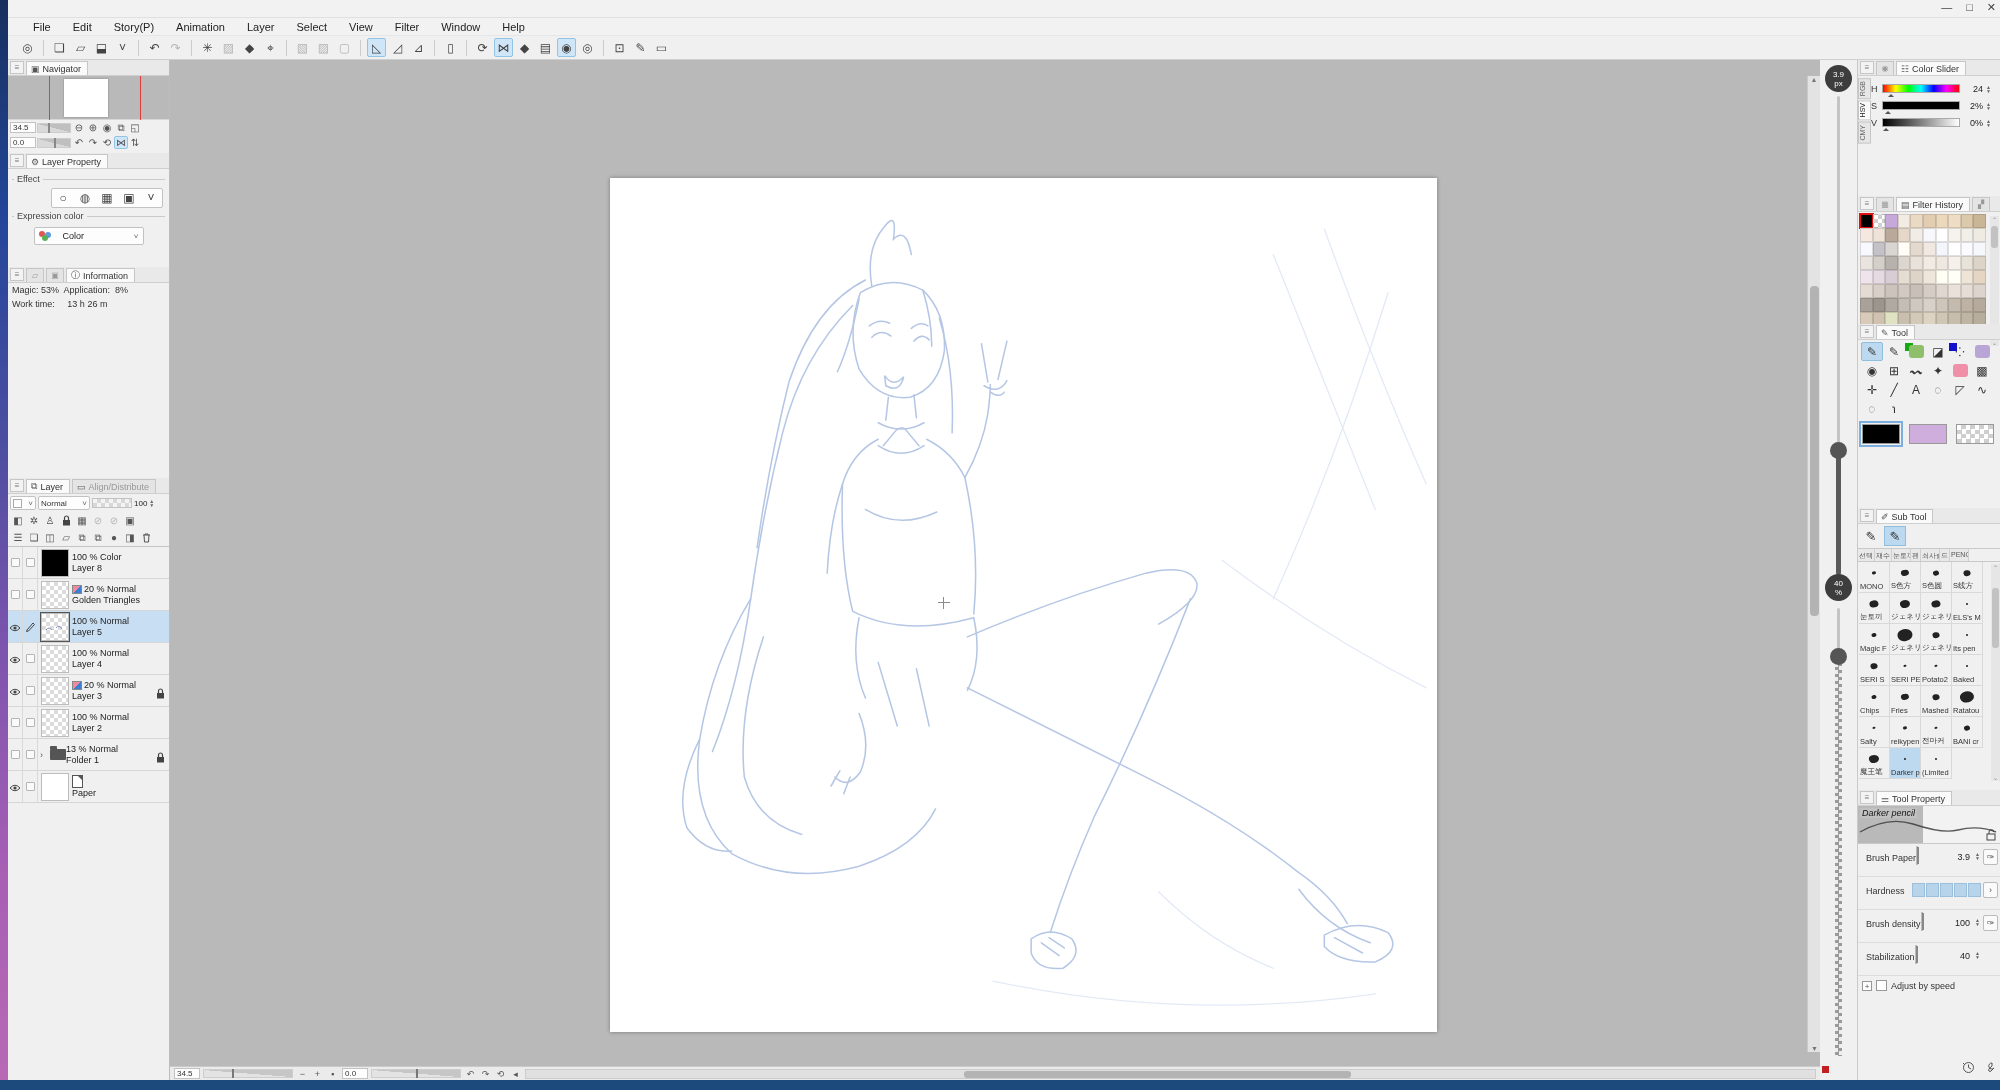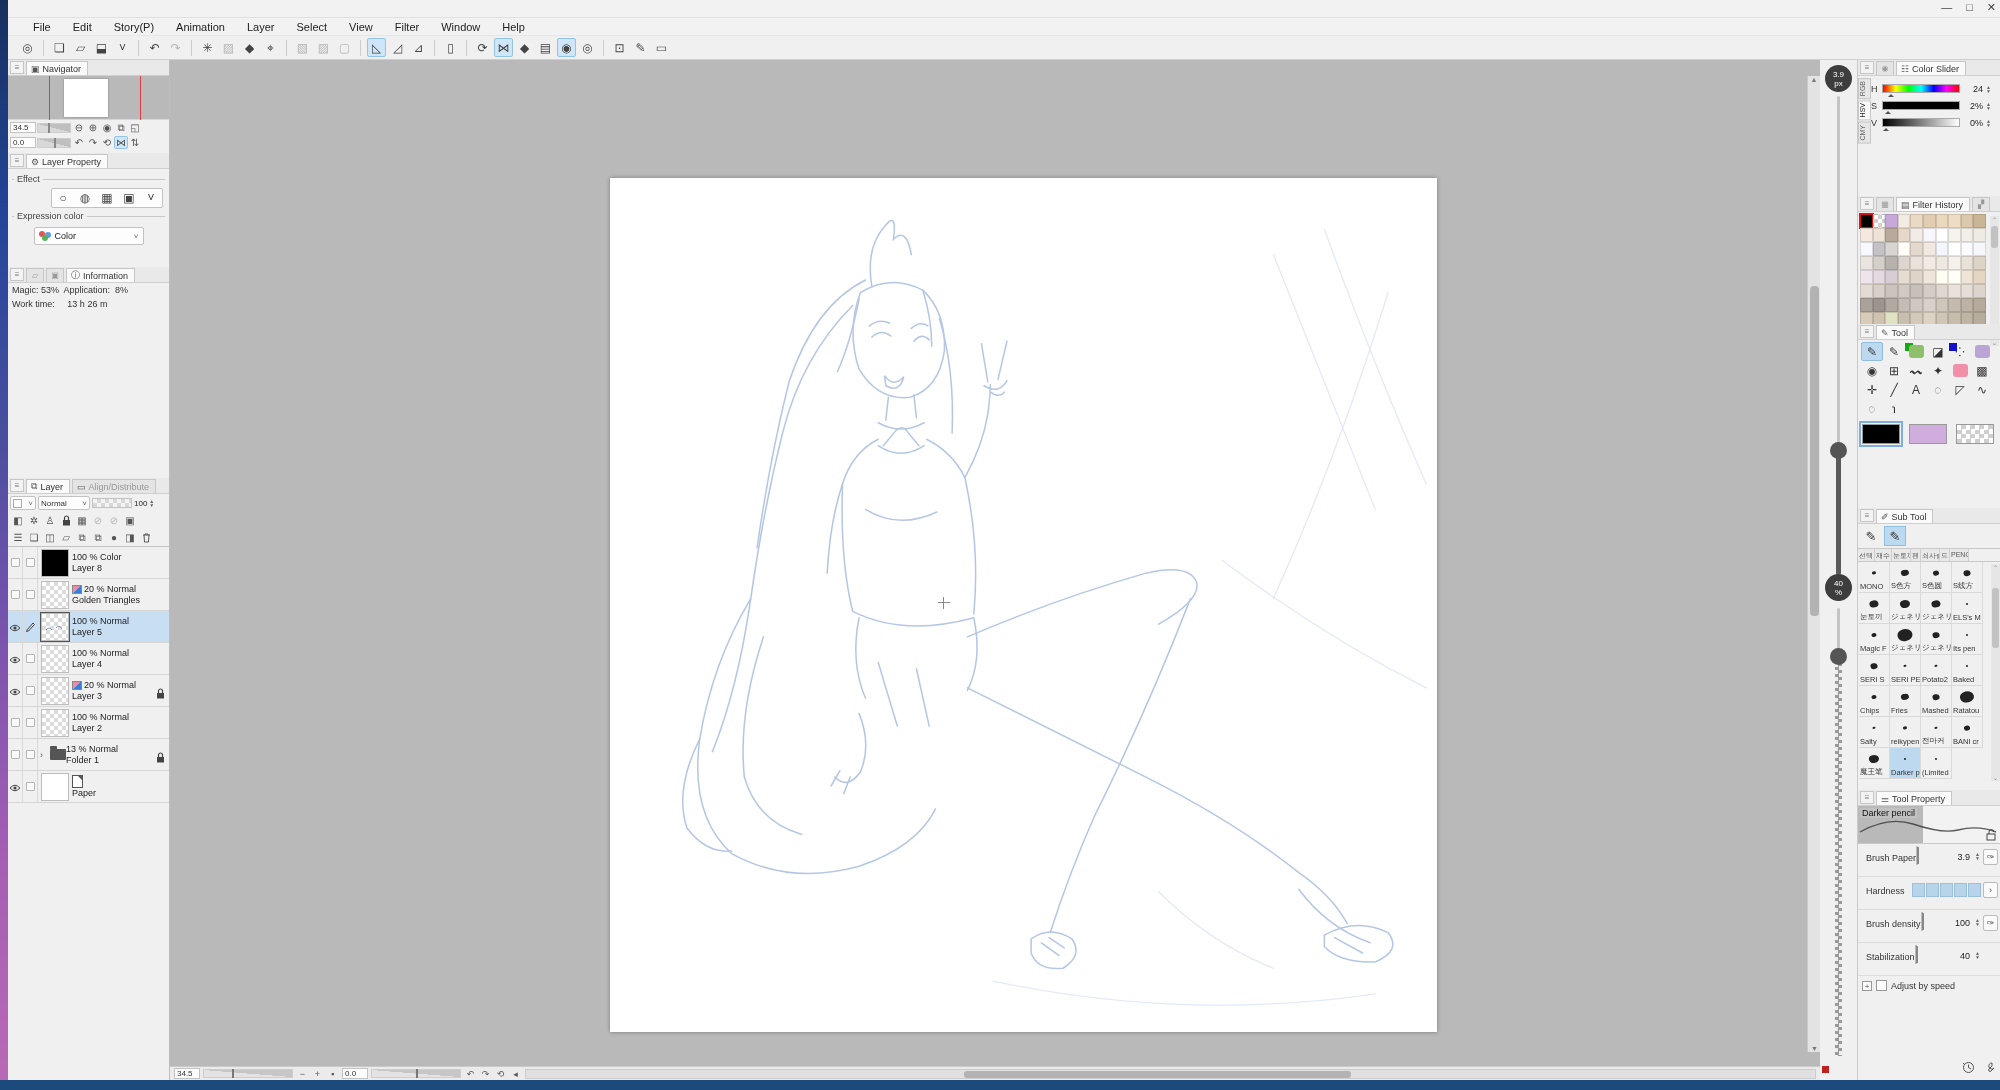--- a/index.html
+++ b/index.html
@@ -44,21 +44,21 @@
   .navslider { position:relative; width:34px; height:10px; background:linear-gradient(to top right,#d9d9d9 49%,#bfbfbf 50%); border:1px solid #cdcdcd; }
   .navslider .nh { position:absolute; top:-1px; width:2px; height:10px; background:#888; }
   .nbtn { width:14px; height:13px; display:flex; align-items:center; justify-content:center; font-size:10px; color:#555; border:1px solid transparent; border-radius:2px; }
   .nbtn.act { background:#cfe6f8; border-color:#93c4e4; }
 
   .fieldset { margin:4px 4px 0 4px; border-top:1px solid #c9c9c9; position:relative; }
   .fieldset .leg { position:absolute; top:-6px; left:2px; background:#f0f0f0; font-size:9px; color:#444; padding:0 3px; }
   .effrow { display:flex; justify-content:flex-end; padding:8px 2px 4px 2px; gap:0; }
   .effbox { display:flex; border:1px solid #c2c2c2; background:#fdfdfd; border-radius:2px; }
   .effbox .tbtn { width:22px; height:18px; }
-  #exprdrop { margin:10px auto 4px auto; width:110px; height:18px; background:#fdfdfd; border:1px solid #c2c2c2; border-radius:2px; display:flex; align-items:center; font-size:9px; gap:4px; padding:0 4px; }
+  #exprdrop { margin:10px auto 4px auto; width:110px; height:18px; background:#fdfdfd; border:1px solid #c2c2c2; border-radius:2px; display:flex; align-items:center; font-size:9px; gap:12px; padding:0 4px; }
   #exprdrop .dots { position:relative; width:12px; height:10px; }
   #exprdrop .dots i { position:absolute; width:6px; height:6px; border-radius:50%; }
   #exprdrop .caret { margin-left:auto; color:#666; font-size:8px; }
 
   #infopanel .irow { font-size:9px; color:#333; padding:2px 4px; }
 
   #layerhead2 { display:flex; align-items:center; gap:2px; padding:2px 2px; }
   .smalldrop { height:14px; background:#fdfdfd; border:1px solid #c2c2c2; border-radius:2px; font-size:8px; display:flex; align-items:center; padding:0 2px; gap:2px; color:#333; }
   #opq { position:relative; width:40px; height:10px; border:1px solid #c2c2c2;
     background:repeating-conic-gradient(#d8d8d8 0 25%, #f4f4f4 0 50%) 0 0 / 8px 8px; }
@@ -158,21 +158,21 @@
   #stgroups span { font-size:7px; color:#555; border-right:1px solid #cfcfcf; padding:2px 1px 0 1px; white-space:nowrap; overflow:hidden; max-width:19px; background:#e9e9e9; }
   #stgrid { display:grid; grid-template-columns:repeat(4,31px); grid-auto-rows:31px; padding-left:1px; }
   .stc { position:relative; border-right:1px solid #d9d9d9; border-bottom:1px solid #d9d9d9; overflow:hidden; }
   .stc.sel { background:#bcd9f0; }
   .stc .blob { position:absolute; left:50%; top:38%; transform:translate(-50%,-50%) rotate(-14deg); background:#222; border-radius:46% 54% 50% 50%; }
   .stc .nm { position:absolute; left:1px; right:0; bottom:1px; font-size:7.5px; color:#333; white-space:nowrap; overflow:hidden; }
   #stsb { position:absolute; right:0px; top:56px; width:9px; height:217px; background:#e6e6e6; font-size:6px; color:#888; text-align:center; }
   #stsb .t { position:absolute; top:24px; left:1px; width:7px; height:60px; background:#c2c2c2; border-radius:3px; }
 
   
-  #tp_preview { position:relative; height:38px; background:linear-gradient(to right,#b9b9b9 0 46%,#f2f2f2 46% 100%); border-bottom:1px solid #c9c9c9; }
+  #tp_preview { position:relative; height:38px; background:linear-gradient(to right,#b9b9b9 0 46%,#f2f2f2 46% 100%); border-bottom:1px solid #c9c9c9;font-style:italic; }
   #tp_name { position:absolute; left:2px; top:2px; font-size:9px; color:#111; background:rgba(200,200,200,.55); padding:0 2px; }
   .tprow { position:relative; height:33px; border-bottom:1px solid #dcdcdc; padding:3px 4px 0 8px; }
   .tprow .plbl { font-size:9px; color:#333; }
   .minislider { position:relative; width:52px; height:7px; border:1px solid #bbb; background:#f8f8f8; margin-top:2px; }
   .minislider .fill { position:absolute; left:0; top:0; bottom:0; background:#dcdcdc; border-right:2px solid #888; }
   .pval { position:absolute; right:30px; top:8px; font-size:9px; color:#222; }
   .pspin { position:absolute; right:20px; top:8px; }
   .srcbtn { position:absolute; right:2px; top:5px; width:15px; height:16px; border:1px solid #bbb; background:#fafafa; border-radius:2px; font-size:9px; color:#555; text-align:center; line-height:15px; }
   #hardseg { position:absolute; left:54px; top:6px; display:flex; gap:1px; }
   #hardseg i { width:13px; height:14px; background:#b8d4ea; border:1px solid #9cc0dc; }

